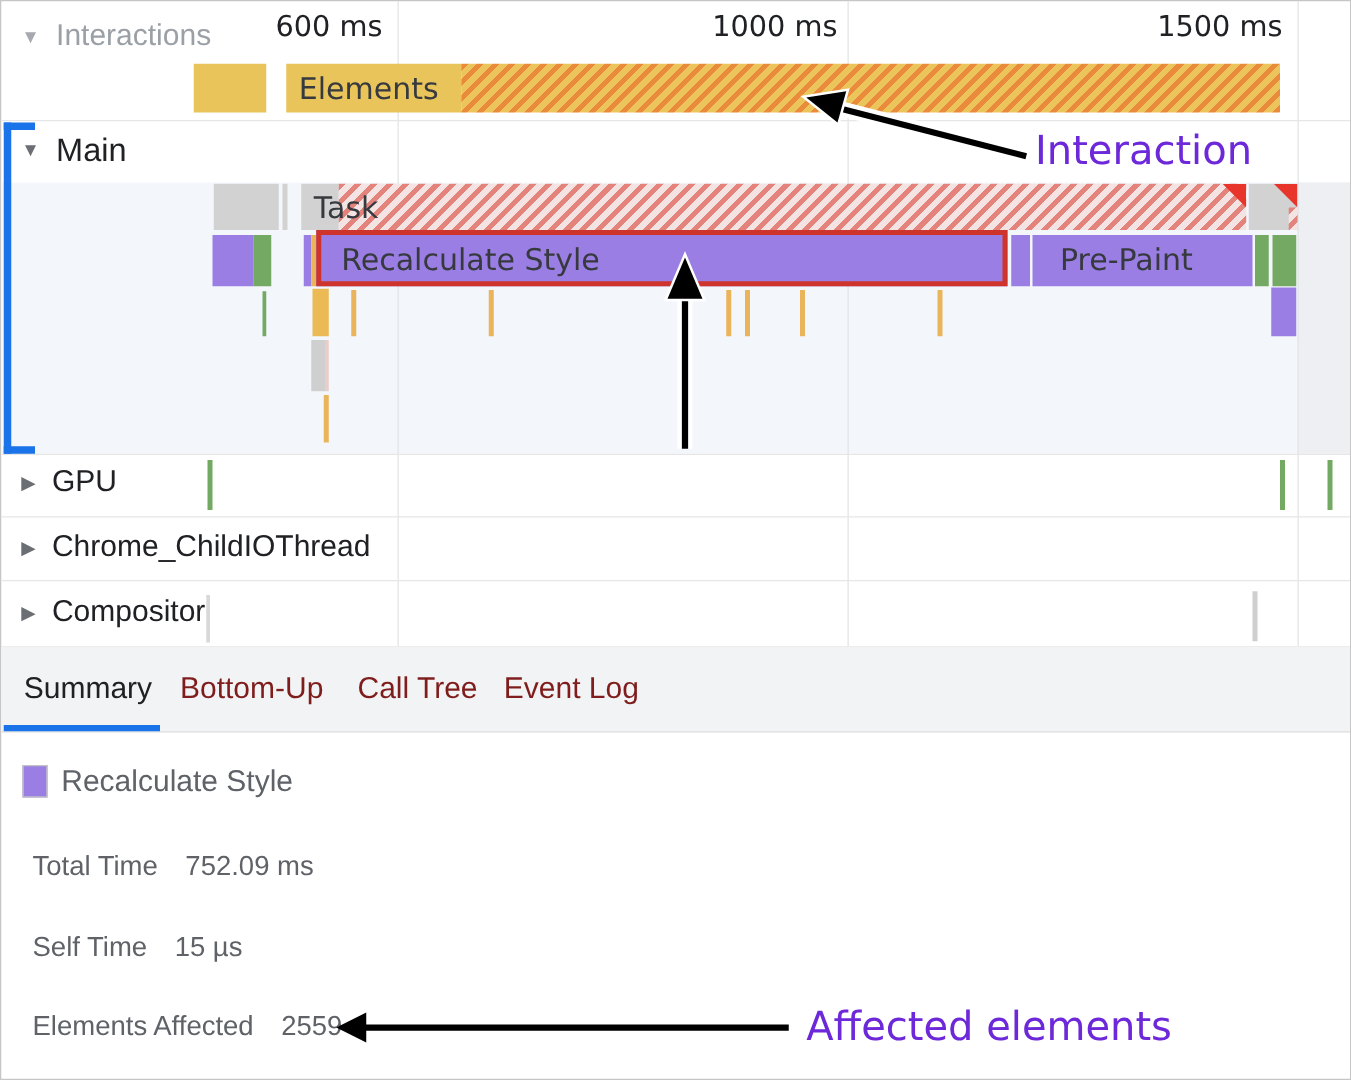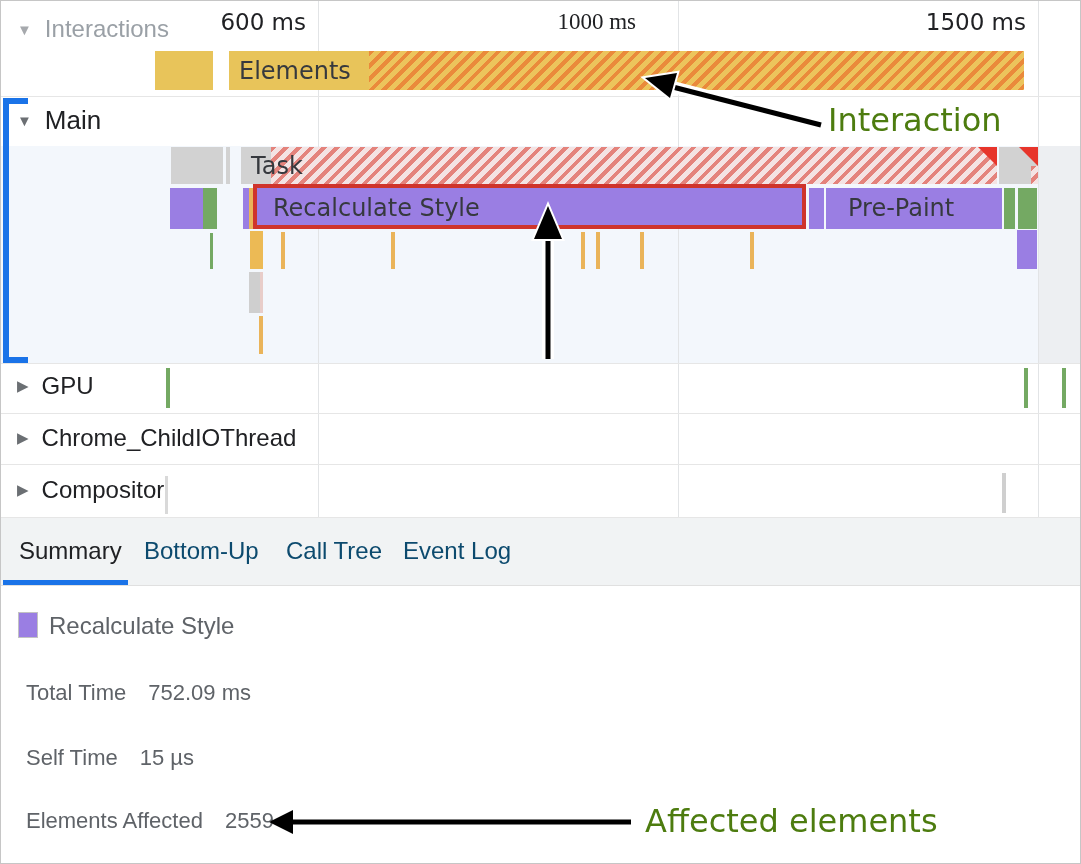--- a/index.html
+++ b/index.html
@@ -28,51 +28,51 @@
   .bar{position:absolute;}
   .hatch-orange{background:repeating-linear-gradient(135deg,#ea8a3b 0 4px,#ecc45c 4px 9px);}
   .hatch-red{background:repeating-linear-gradient(135deg,#e4837c 0 4px,#f4e3e3 4px 9px);}
   .tri{clip-path:polygon(0 0,100% 0,100% 100%);}
   .sel{border:4px solid #cf342c;box-sizing:border-box;}
   .bar-label{position:absolute;font-family:"DejaVu Sans",sans-serif;font-size:24px;
              color:#36393e;white-space:nowrap;z-index:5;}
   
   #tabbar{position:absolute;left:0;top:517px;width:1081px;height:68px;background:#f1f3f4;
           border-bottom:1px solid #e0e0e0;box-sizing:border-box;}
-  .tab{position:absolute;top:19px;font-size:24px;color:#0c4a6e;white-space:nowrap;}
+  .tab{position:absolute;top:19px;font-size:24px;color:#7f1d1d;white-space:nowrap;}
   .tab.active{color:#202124;}
   #tab-underline{position:absolute;left:2px;top:62px;width:125px;height:5px;background:#1a73e8;}
   
   .sum-swatch{position:absolute;left:17px;top:611px;width:20px;height:26px;background:#9a7ee3;
               border:1px solid #c2c2c2;box-sizing:border-box;}
   .sum-title{position:absolute;left:48px;top:611px;font-size:24px;color:#5f6368;}
   .sum-row{position:absolute;left:25px;font-size:22px;color:#5f6368;white-space:nowrap;}
   .sum-row .val{margin-left:22px;}
   
-  .annot{position:absolute;font-family:"DejaVu Sans",sans-serif;font-size:32px;color:#4d7c0f;
+  .annot{position:absolute;font-family:"DejaVu Sans",sans-serif;font-size:32px;color:#6d28d9;
          white-space:nowrap;z-index:60;
          text-shadow:0 0 3px #fff,0 0 3px #fff,0 0 5px #fff;}
   #arrows{position:absolute;left:0;top:0;z-index:55;pointer-events:none;}
 </style>
 </head>
 <body>
 
 <div id="stage">
 
   <div id="main-tint"></div>
   <div id="offtrace"></div>
 
   <div id="gridlines" class="abs">
       <div class="gridline" style="left: 317px;"></div>
       <div class="gridline" style="left: 677px;"></div>
       <div class="gridline" style="left: 1037px;"></div>
     </div>
   <div id="ruler" class="abs">
       <div class="ruler-label" style="left: 185px;">600 ms</div>
-      <div class="ruler-label" style="left: 515px; font-family: Liberation Serif, serif;">1000 ms</div>
+      <div class="ruler-label" style="left: 549px;">1000 ms</div>
       <div class="ruler-label" style="left: 905px;">1500 ms</div>
     </div>
 
   <div class="sep" style="top:95px"></div>
   <div class="sep" style="top:362px"></div>
   <div class="sep" style="top:412px"></div>
   <div class="sep" style="top:463px"></div>
   <div class="sep" style="top:516px"></div>
 
   <div class="bracket-v"></div>

